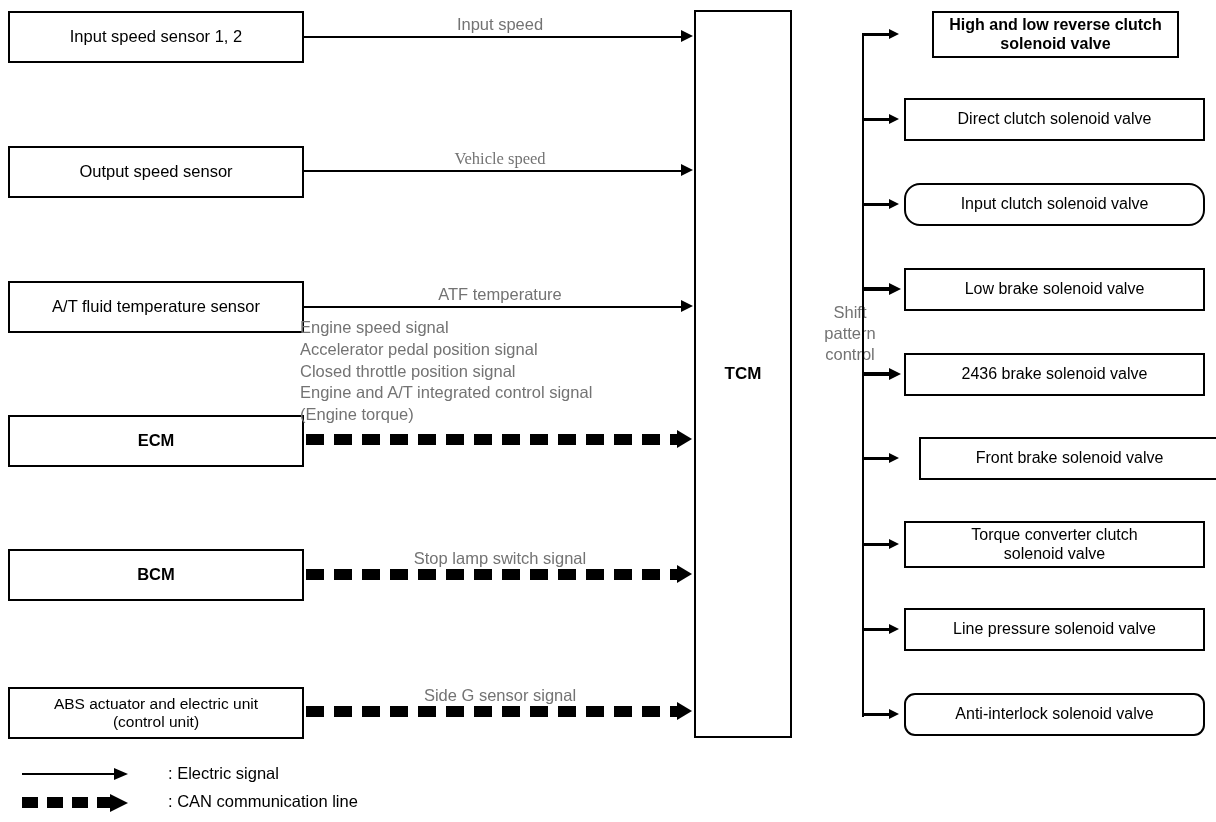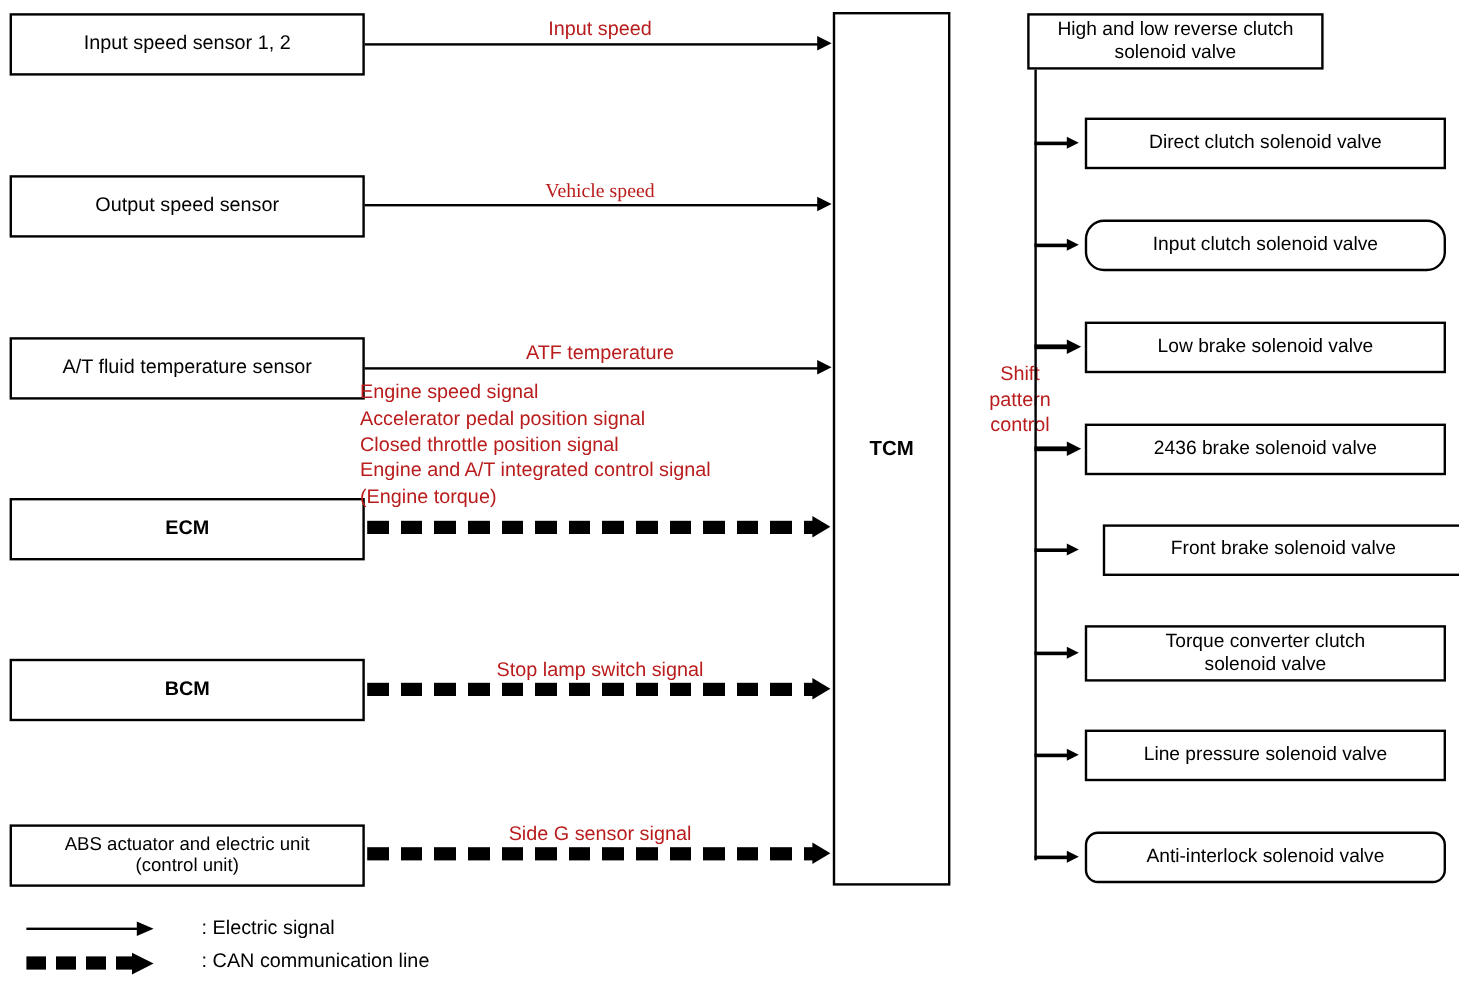--- a/index.html
+++ b/index.html
@@ -87,21 +87,21 @@
   .canline::after {
     content: "";
     position: absolute;
     left: 0; right: 0; top: 0; height: 0;
   }
 
   
   .sig {
     position: absolute;
     font-size: 16.5px;
-    color: #b91c1c;
+    color: #737373;
     text-align: center;
     white-space: pre-line;
     line-height: 1.32;
   }
 
   
   .legend-row {
     position: absolute;
     display: flex;
     align-items: center;
@@ -216,21 +216,21 @@
   <div class="arrow-head big" style="left:677px; top:565px;"></div>
 
   <div class="sig" style="left:330px; top:685px; width:340px;">Side G sensor signal</div>
   <div class="canline" style="left:306px; top:706px; width:372px;"></div>
   <div class="arrow-head big" style="left:677px; top:702px;"></div>
 
   <div class="vline" style="left:862px; top:33px; width:2px; height:684px;"></div>
 
   <div class="eline" style="left:862px; top:33px; width:28px; height:3px;"></div>
   <div class="arrow-head small" style="left:889px; top:29px;"></div>
-  <div class="box right" style="left:856px; top:11px; width:247px; height:47px;">
+  <div class="box right" style="left:932px; top:11px; width:247px; height:47px;font-weight:bold;">
     <span class="box-label">High and low reverse clutch
 solenoid valve</span>
   </div>
 
   <div class="eline" style="left:862px; top:118px; width:28px; height:3px;"></div>
   <div class="arrow-head small" style="left:889px; top:114px;"></div>
   <div class="box right" style="left:904px; top:98px; width:301px; height:43px;">
     <span class="box-label">Direct clutch solenoid valve</span>
   </div>
 

